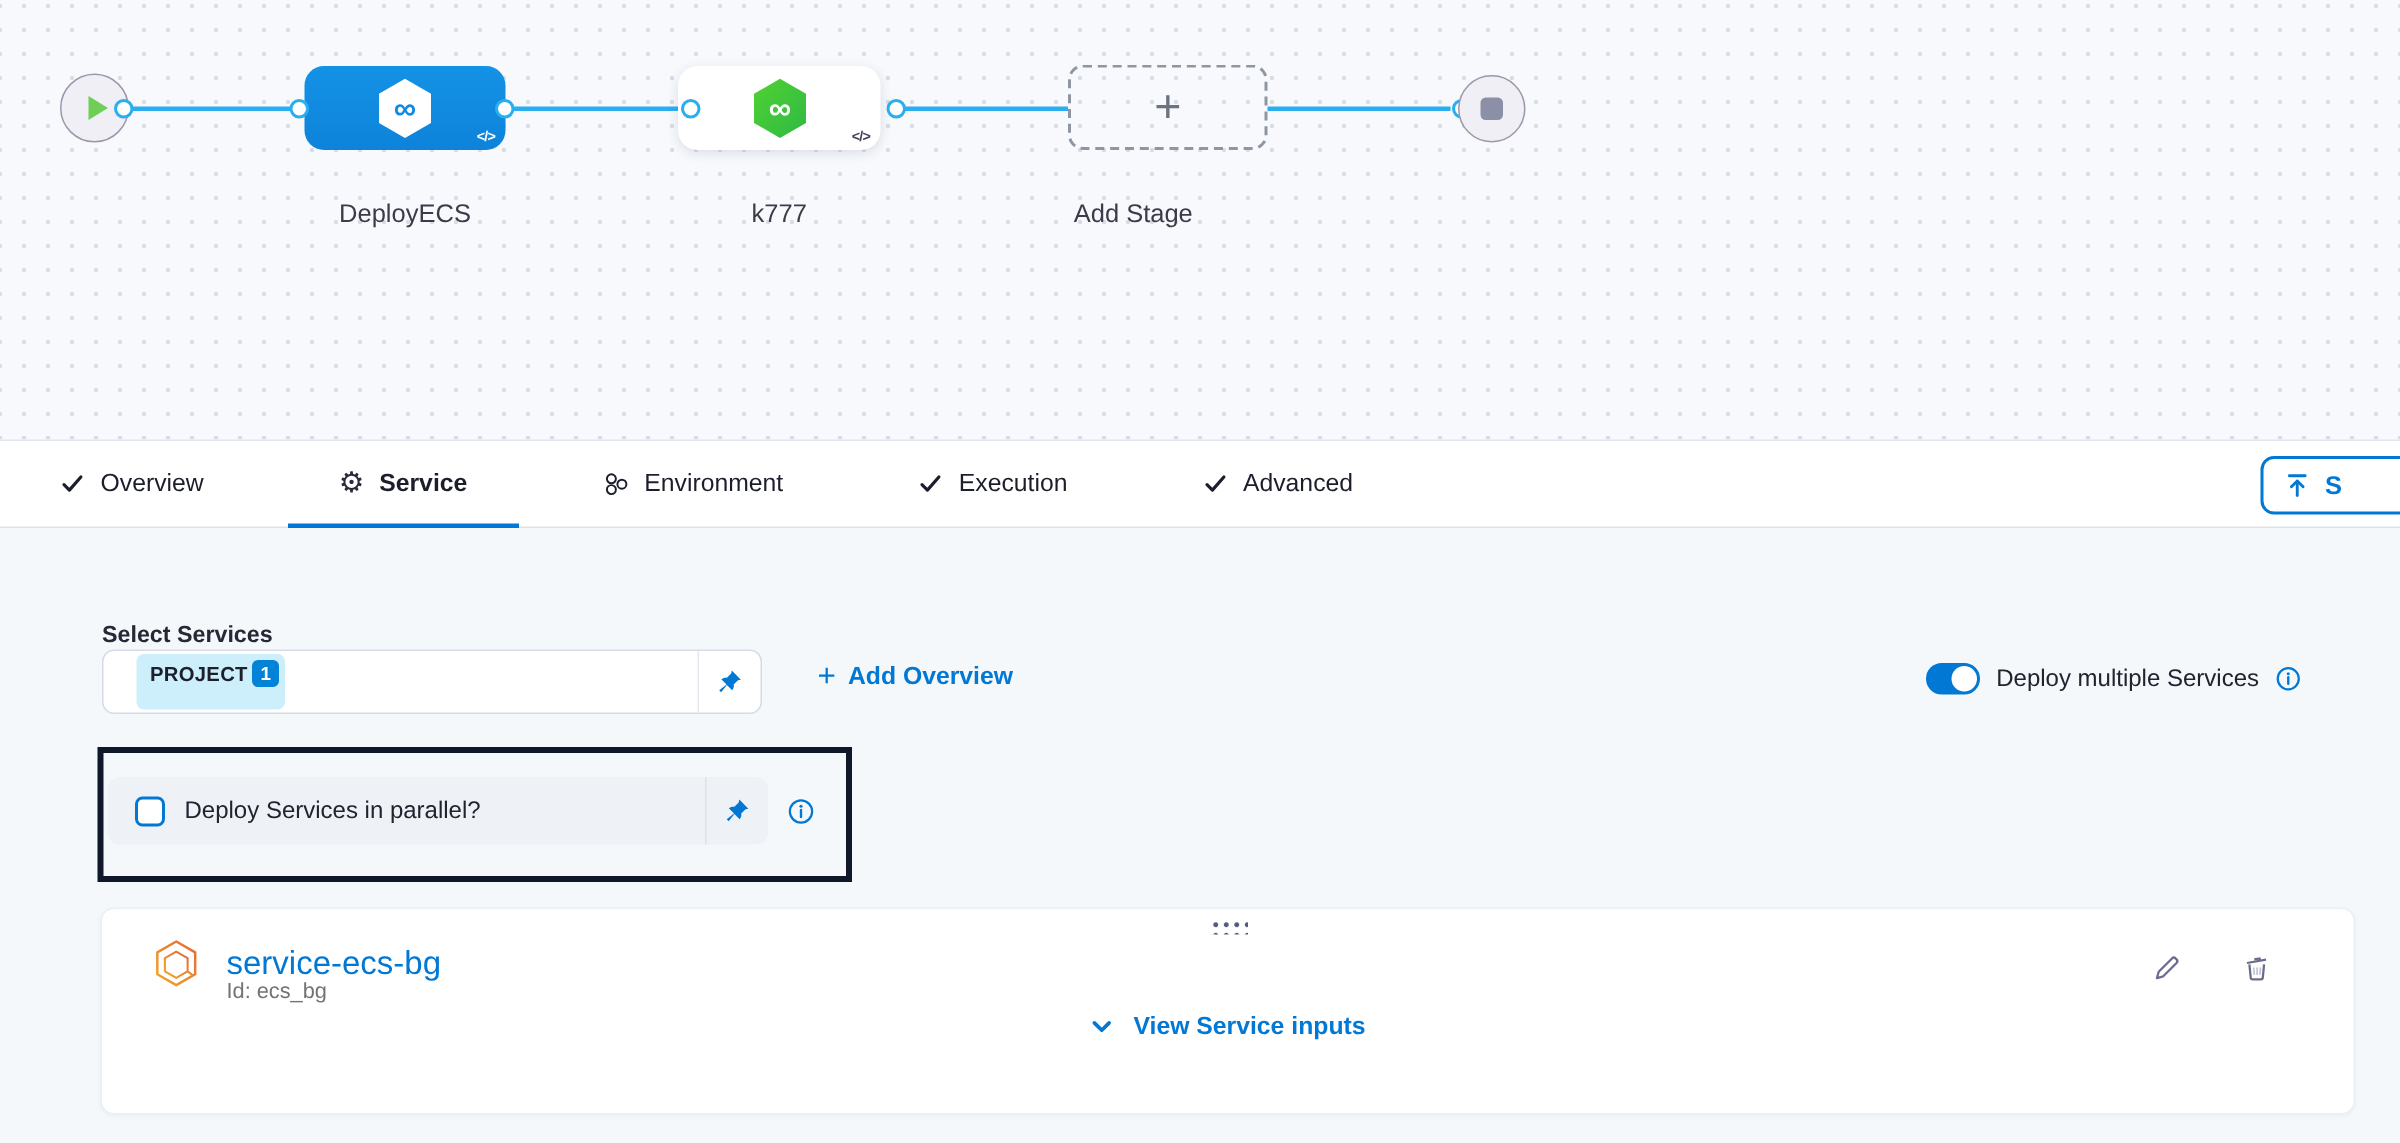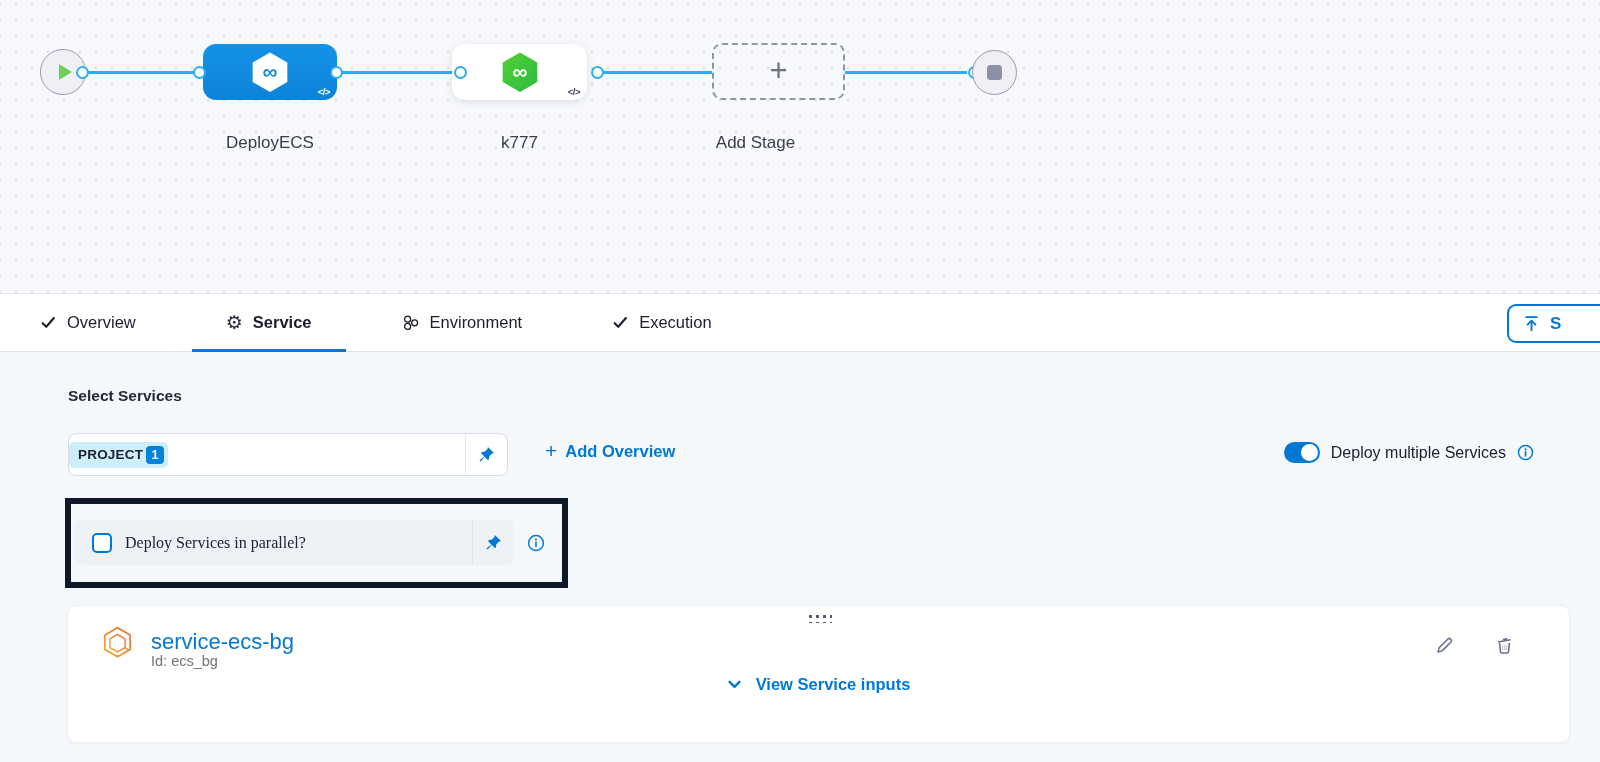--- a/index.html
+++ b/index.html
@@ -61,28 +61,28 @@
   .tab.active::after{content:"";position:absolute;left:0;right:0;bottom:-1px;height:3px;background:var(--accent);}
   .save-btn{
     position:absolute;left:1507px;top:10px;height:39px;width:140px;
     background:#fff;border:2px solid var(--accent);border-radius:9px;
     display:flex;align-items:center;gap:9px;padding:0 13px;
     color:var(--accent);font-size:17px;font-weight:700;cursor:pointer;
   }
 
   
   .content{position:relative;width:1600px;height:410px;background:#f4f8fb;}
-  .select-label{position:absolute;left:68px;top:35px;font-size:15.5px;font-weight:600;color:#272835;}
+  .select-label{position:absolute;left:68px;top:63px;font-size:15.5px;font-weight:600;color:#272835;}
   .service-input{
     position:absolute;left:68px;top:81px;width:440px;height:43px;background:#fff;
     border:1px solid #d8dbe7;border-radius:8px;display:flex;align-items:center;
   }
   .chip{
-    margin-left:0;display:flex;align-items:center;background:#cdeefb;border-radius:5px;
-    padding:4px 4px 4px 9px;font-size:13.5px;font-weight:600;color:#1e1f2c;letter-spacing:.2px;
+    margin-left:22px;display:flex;align-items:center;background:#cdeefb;border-radius:5px;
+    padding:4px 4px 15px 9px;font-size:13.5px;font-weight:600;color:#1e1f2c;letter-spacing:.2px;
   }
   .chip-count{
     margin-left:3px;background:#0283d8;color:#fff;border-radius:4px;min-width:18px;height:18px;
     display:flex;align-items:center;justify-content:center;font-size:12.5px;font-weight:700;
   }
   .pin-cell{
     margin-left:auto;width:42px;height:100%;display:flex;align-items:center;justify-content:center;
     border-left:1px solid #e7e9f0;cursor:pointer;
   }
   .add-service{
@@ -90,21 +90,21 @@
     color:var(--accent);font-size:16.5px;font-weight:700;cursor:pointer;
   }
   .add-service .plus{font-size:21px;font-weight:500;line-height:1;margin-top:-2px;}
   .toggle-row{position:absolute;right:66px;top:90px;display:flex;align-items:center;gap:11px;}
   .toggle{
     width:36px;height:21px;border-radius:11px;background:var(--accent);position:relative;cursor:pointer;flex:none;
   }
   .toggle .knob{position:absolute;right:2px;top:2px;width:17px;height:17px;border-radius:50%;background:#fff;}
   .toggle-label{font-size:16px;color:#22232f;}
 
-  .highlight-box{position:absolute;left:65px;top:146px;width:503px;height:90px;border:6px solid #0f172a;font-family:Liberation Serif, serif;}
+  .highlight-box{position:absolute;left:65px;top:146px;width:503px;height:90px;border:4px solid #0f172a;}
   .gray-bar{
     position:absolute;left:3px;top:16px;width:440px;height:45px;background:#eef1f6;border-radius:8px;
     display:flex;align-items:center;
   }
   .checkbox{
     width:20px;height:20px;border:2px solid var(--accent);border-radius:5px;background:#fff;
     margin-left:18px;flex:none;cursor:pointer;
   }
   .gray-bar .bar-label{margin-left:13px;font-size:16px;color:#22232f;flex:1;}
   .gray-bar .pin-cell{border-left:1px solid #dfe2ea;}
@@ -211,20 +211,26 @@
     <span>Environment</span>
   </div>
 
   <div class="tab">
     <svg width="17" height="17" viewBox="0 0 16 16">
       <path d="M2.5 8.6l3.4 3.4 7.2-8.2" stroke="#1d1e2c" stroke-width="2" fill="none" stroke-linecap="round" stroke-linejoin="round"></path>
     </svg>
     <span>Execution</span>
   </div>
 
+  <div class="tab">
+    <svg width="17" height="17" viewBox="0 0 16 16">
+      <path d="M2.5 8.6l3.4 3.4 7.2-8.2" stroke="#1d1e2c" stroke-width="2" fill="none" stroke-linecap="round" stroke-linejoin="round"></path>
+    </svg>
+    <span>Advanced</span>
+  </div>
 
   <div class="save-btn">
     <svg width="19" height="19" viewBox="0 0 18 18">
       <path d="M4 3h10" stroke="#0278d5" stroke-width="1.8" fill="none" stroke-linecap="round"></path>
       <path d="M9 15.5V6.5" stroke="#0278d5" stroke-width="1.8" fill="none" stroke-linecap="round"></path>
       <path d="M5.3 10L9 6.3 12.7 10" stroke="#0278d5" stroke-width="1.8" fill="none" stroke-linecap="round" stroke-linejoin="round"></path>
     </svg>
     <span>S</span>
   </div>
 </div>

